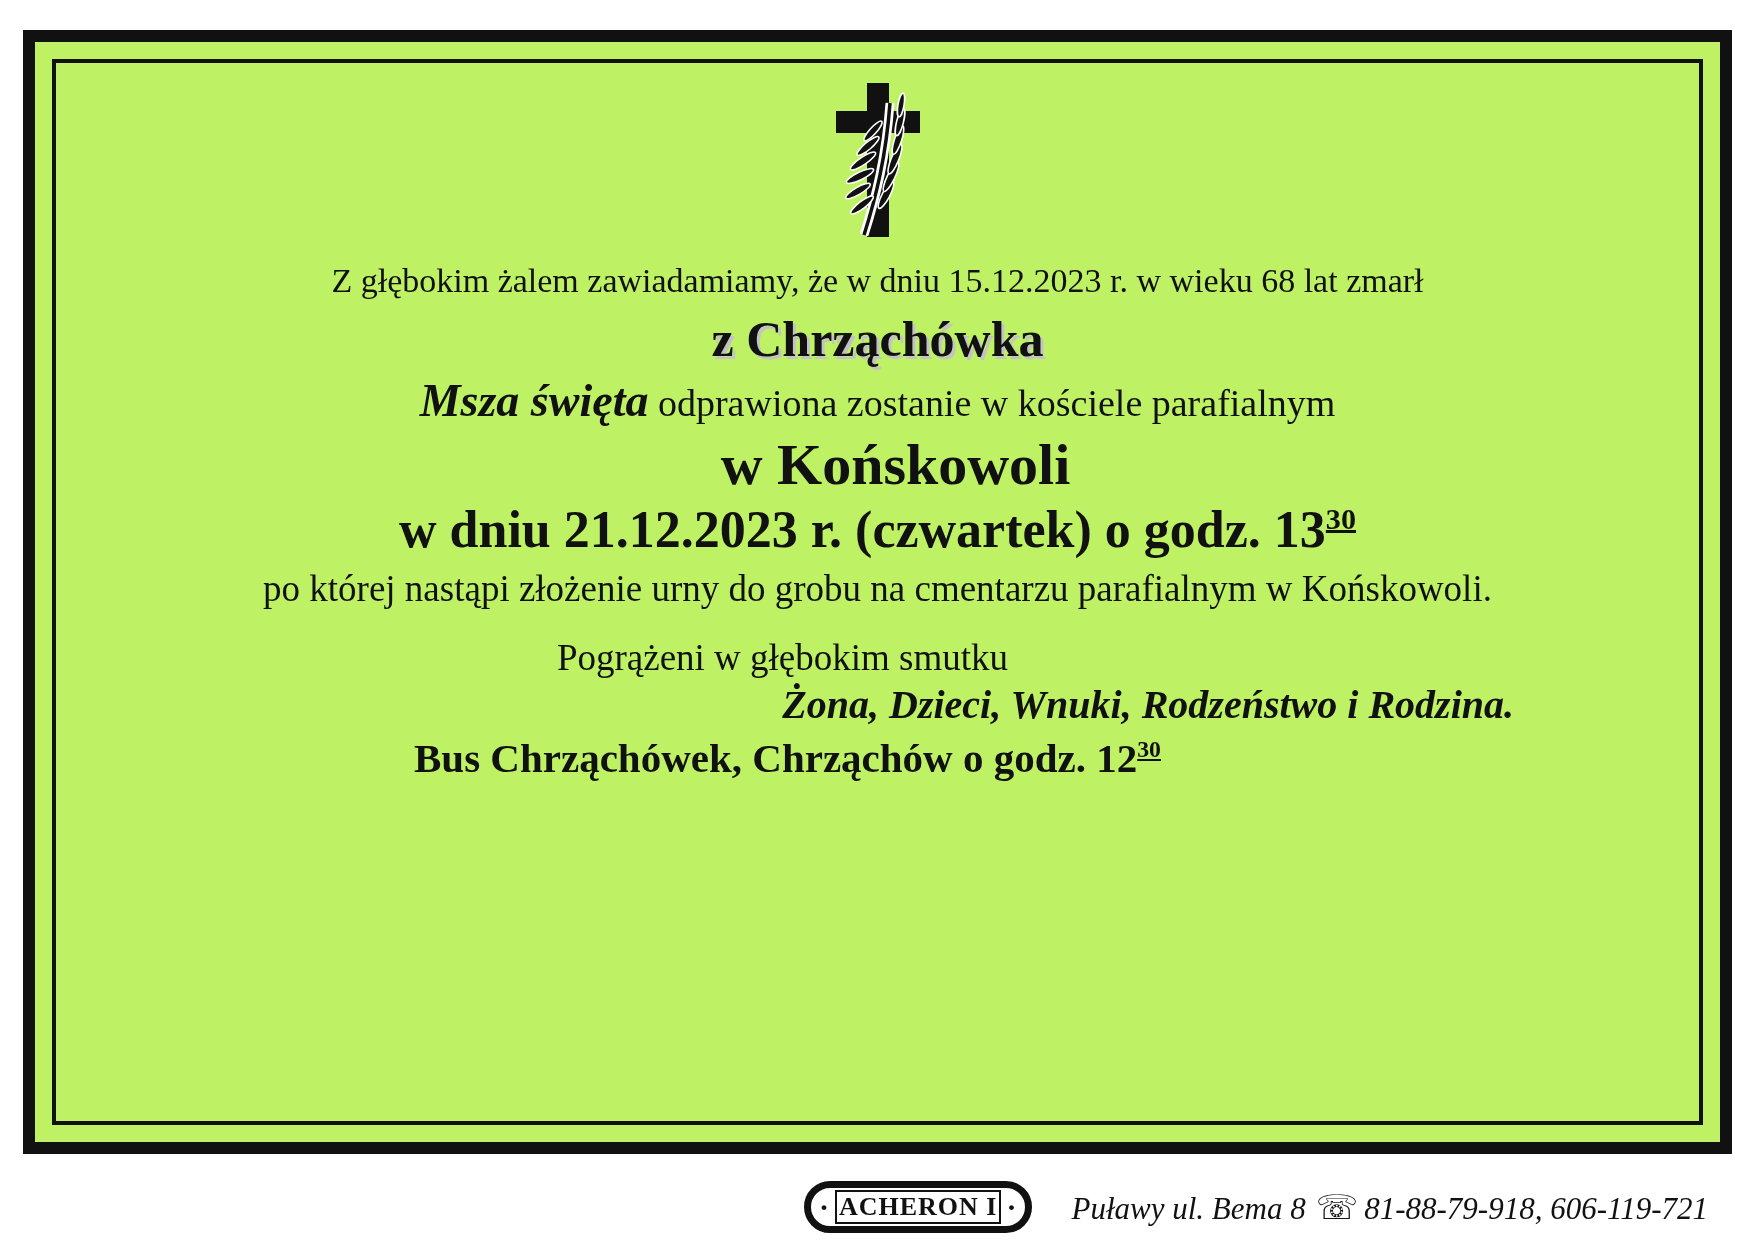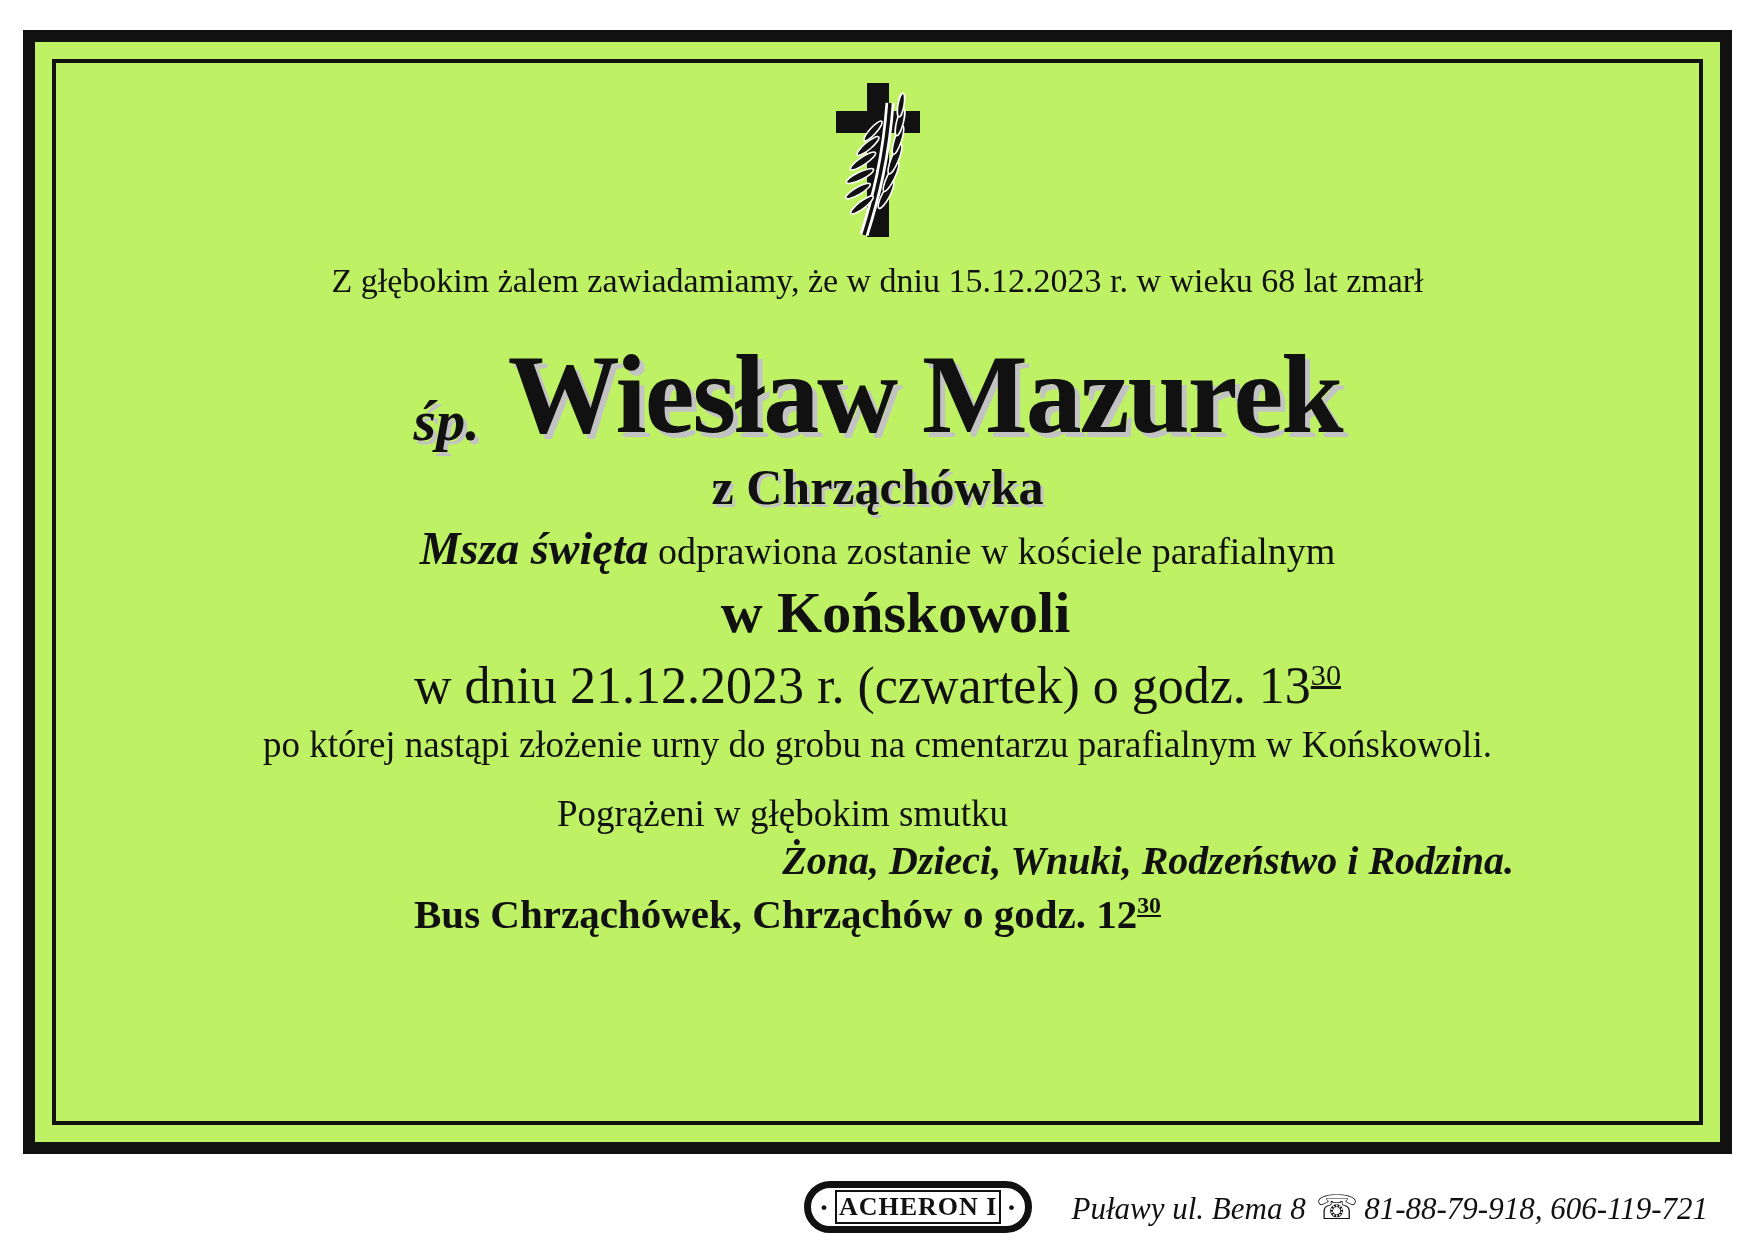--- a/index.html
+++ b/index.html
@@ -77,23 +77,23 @@
     font-weight: bold;
     font-style: italic;
   }
   .mass-place {
     margin-top: 4px;
     font-size: 58px;
     font-weight: bold;
     padding-left: 36px;
   }
   .mass-date {
-    margin-top: 10px;
+    margin-top: 2px;
     font-size: 52px;
-    font-weight: normal;
+    font-weight: bold;
   }
   .burial {
     margin-top: 8px;
     font-size: 37px;
   }
   .mourning {
     margin-top: 26px;
     font-size: 37px;
     transform: translateX(-95px);
   }
@@ -191,23 +191,20 @@
           <ellipse cx="67" cy="82" rx="16" ry="3.8" transform="rotate(-68 67 82)"></ellipse>
           <ellipse cx="70" cy="63" rx="15" ry="3.6" transform="rotate(-72 70 63)"></ellipse>
           <ellipse cx="72" cy="45" rx="14" ry="3.4" transform="rotate(-76 72 45)"></ellipse>
           <ellipse cx="73" cy="28" rx="12" ry="3.0" transform="rotate(-80 73 28)"></ellipse>
         </g>
       </svg>
     </div>
 
     <div class="announcement">Z głębokim żalem zawiadamiamy, że w dniu 15.12.2023 r. w wieku 68 lat zmarł</div>
 
-    <div class="name-line">
-      <span class="honorific">śp.</span><span class="deceased-name">Wiesław Mazurek</span>
-    </div>
 
     <div class="origin">z Chrząchówka</div>
 
 
     <div class="mass">
       <span class="mass-emph">Msza święta</span><span> odprawiona zostanie w kościele parafialnym</span>
     </div>
 
     <div class="mass-place">w Końskowoli</div>
 

